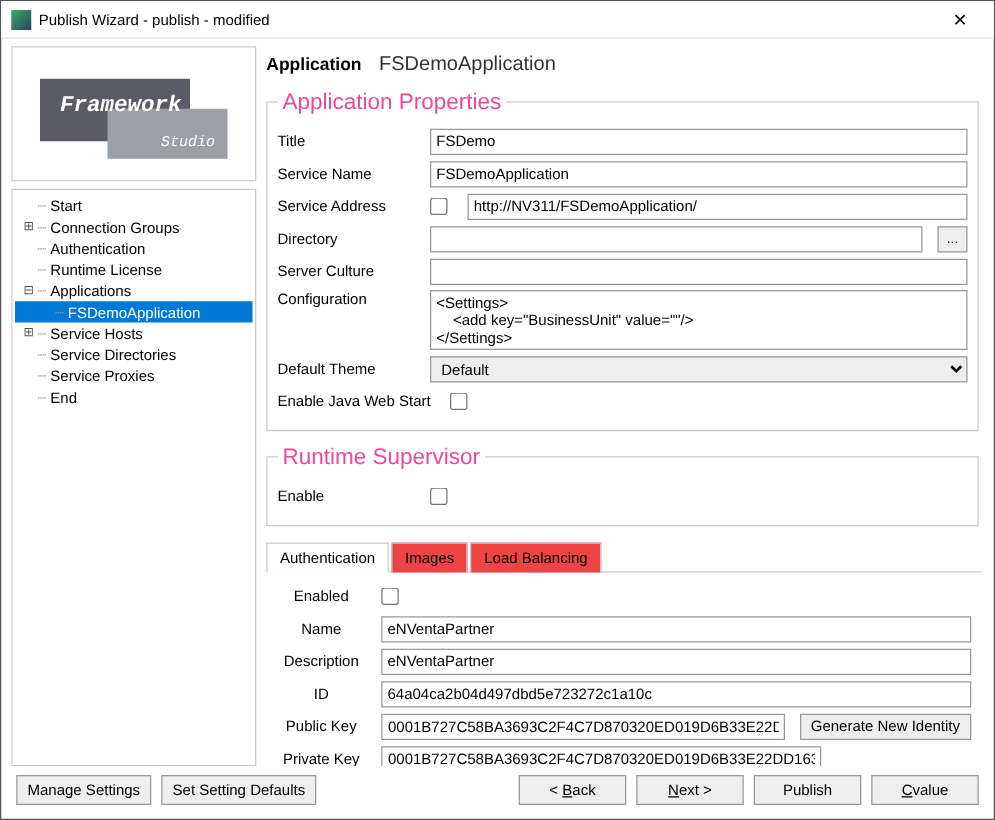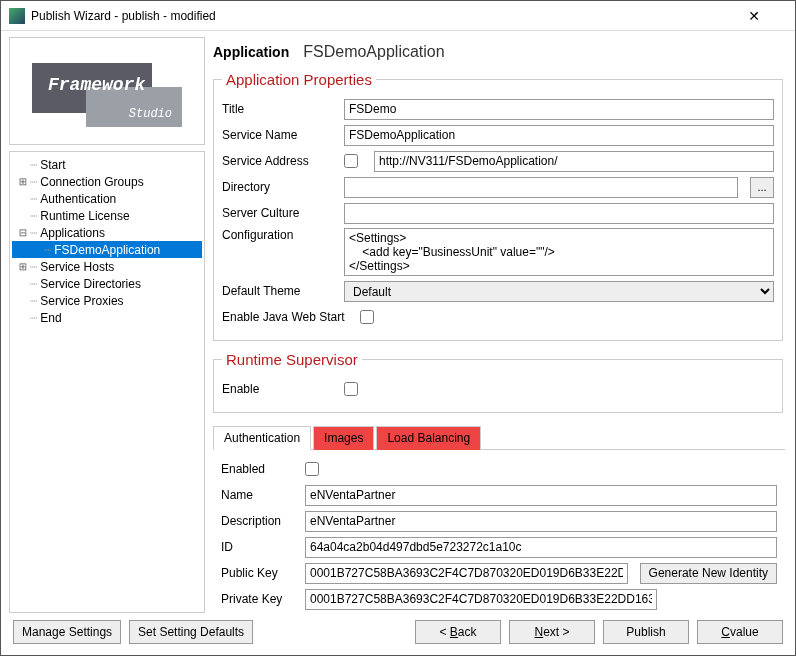--- a/index.html
+++ b/index.html
@@ -1,18 +1,18 @@
 <!DOCTYPE html>
 <html><head>
 <meta charset="utf-8">
 <style>
 * { box-sizing: border-box; margin: 0; padding: 0; }
 body { font-family: "Segoe UI", Tahoma, sans-serif; font-size: 12px; background: #fff; color: #000; }
 .window { width: 796px; height: 656px; border: 1px solid #555; background: #fff; display: flex; flex-direction: column; }
-.titlebar { height: 30px; background: #fff; border-bottom: 1px solid #ddd; display: flex; align-items: center; padding: 0 18px 0 8px; }
+.titlebar { height: 30px; background: #fff; border-bottom: 1px solid #ddd; display: flex; align-items: center; padding: 0 4px 0 8px; }
 .titlebar .app-icon { width: 16px; height: 16px; background: linear-gradient(135deg,#4a6,#246); margin-right: 6px; }
 .titlebar .title { flex: 1; font-size: 12px; }
 .titlebar .close-btn { width: 46px; height: 30px; display: flex; align-items: center; justify-content: center; font-size: 14px; cursor: pointer; }
 .body { flex: 1; display: flex; padding: 6px 8px 0 8px; gap: 6px; overflow: hidden; }
 .left-col { width: 196px; display: flex; flex-direction: column; gap: 6px; }
 .logo-box { height: 108px; border: 1px solid #ccc; display: flex; align-items: center; justify-content: center; background: #fff; font-family: Liberation Mono, monospace; }
 .logo-inner { width: 150px; height: 72px; position: relative; }
 .logo-bg1 { position:absolute; left:0; top:8px; width:120px; height:50px; background:#5b5b66; }
 .logo-bg2 { position:absolute; right:0; bottom:0; width:96px; height:40px; background:#9aa0a6; }
 .logo-text1 { position:absolute; left:16px; top:20px; color:#fff; font-size:18px; font-style:italic; font-weight:bold; }
@@ -21,33 +21,33 @@
 .tree-item { display:flex; align-items:center; height:17px; padding-left: 4px; cursor: default; white-space: nowrap; }
 .tree-item .tw { width:14px; display:inline-flex; align-items:center; justify-content:center; font-size:10px; color:#555; cursor:pointer; }
 .tree-item .dots { color:#999; margin-right:4px; letter-spacing: -1px; }
 .tree-item.indent1 { padding-left: 18px; }
 .tree-item.selected { background:#0078d7; color:#fff; }
 .right-col { flex:1; display:flex; flex-direction:column; overflow:hidden; }
 .header-row { display:flex; align-items:baseline; gap:14px; padding: 6px 2px 8px 2px; }
 .header-row .h1 { font-size:14px; font-weight:bold; }
 .header-row .h2 { font-size:16px; color:#333; }
 fieldset { border:1px solid #ccc; margin: 2px 4px 8px 2px; padding: 6px 8px 8px 8px; }
-legend { font-size:15px; padding:0 4px; color:#b91c1c; }
+legend { font-size:18px; padding:0 4px; color:#ec4899; }
 .form-row { display:flex; align-items:center; gap:12px; margin: 4px 0; min-height: 22px; }
 .form-row .lbl { width:110px; }
 .form-row input[type=text], .form-row textarea, .form-row select { flex:1; border:1px solid #999; background:#fff; font: inherit; padding: 2px 4px; height:21px; }
 .form-row textarea { height:48px; resize:none; font-family: inherit; }
 .form-row select { background:#eee; }
 .form-row input[type=checkbox] { width:14px; height:14px; margin:0 4px 0 0; }
 .btn-sq { width:24px; height:21px; border:1px solid #999; background:#eee; cursor:pointer; font-size:11px; display:flex; align-items:center; justify-content:center; }
 .tabs { display:flex; border-bottom:1px solid #ccc; margin: 4px 2px 0 2px; }
 .tab { padding:4px 10px; border:1px solid #ccc; border-bottom:none; background:#ef4444; margin-right:2px; cursor:pointer; position:relative; top:1px; }
 .tab.active { background:#fff; border-bottom:1px solid #fff; }
 .tab-body { padding:4px 8px 2px 8px; margin: 0 2px; }
-.tab-body .form-row .lbl { width:72px; }
+.tab-body .form-row .lbl { width:72px;text-align:center; }
 .gen-btn { border:1px solid #999; background:#eee; padding:2px 8px; height:21px; cursor:pointer; font:inherit; white-space:nowrap; }
 .footer { height:42px; border-top:0; display:flex; align-items:center; padding:6px 12px 10px 12px; gap:8px; }
 .footer .spacer { flex:1; }
 .footer button { border:1px solid #999; background:#eee; padding:4px 8px; min-width:86px; height:24px; cursor:pointer; font:inherit; }
 .footer button u { text-decoration: underline; }
 </style>
 </head>
 <body>
 
 <div class="window">

